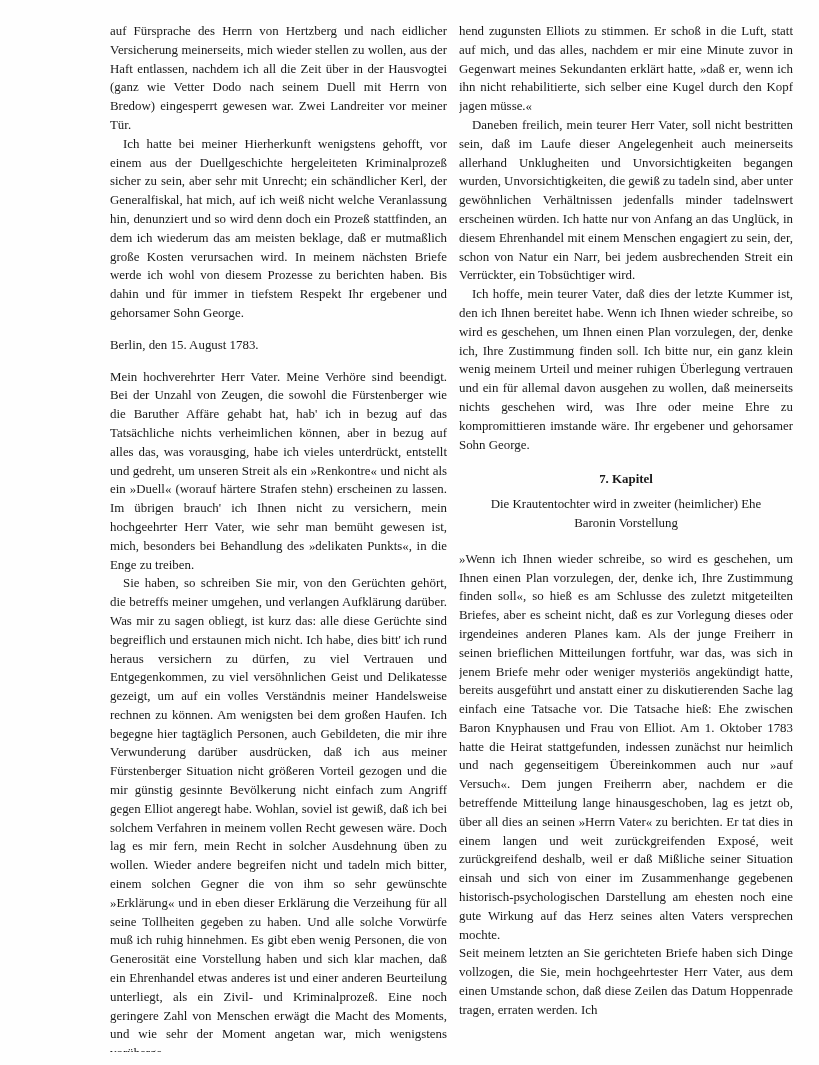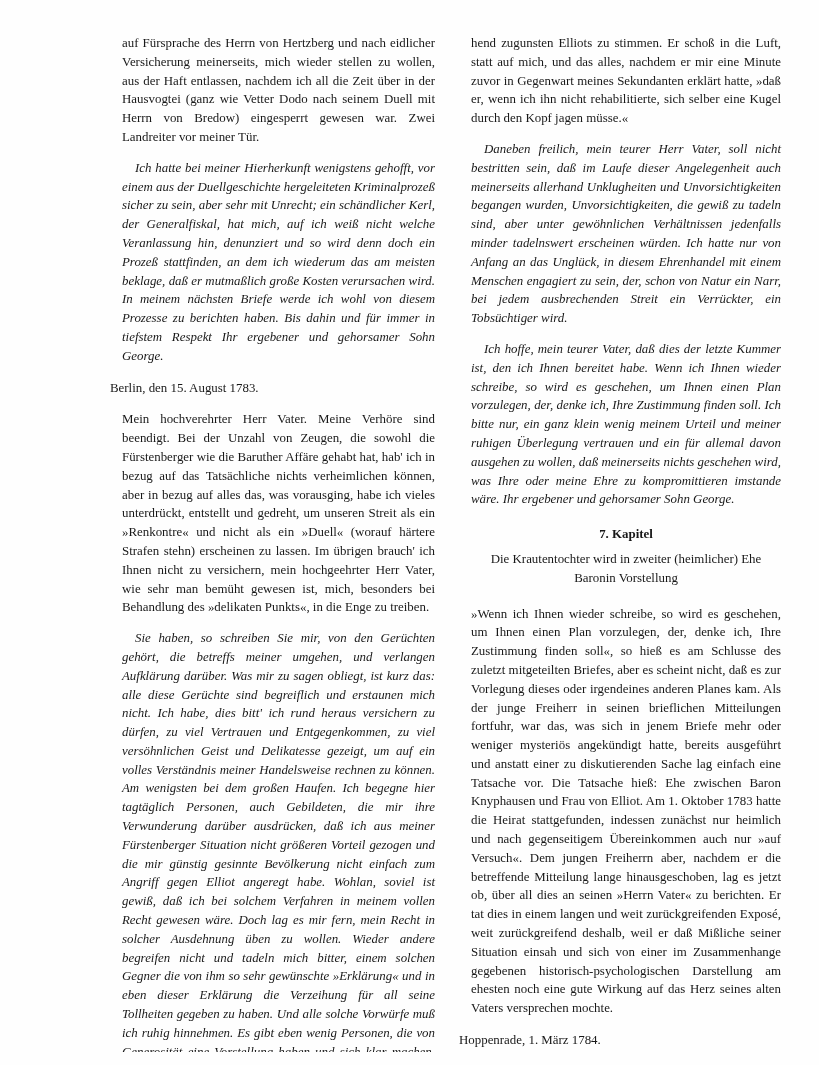--- a/index.html
+++ b/index.html
@@ -19,25 +19,25 @@
     overflow: hidden;
   }
   .column {
     position: absolute;
     top: 22px;
     overflow: hidden;
   }
   .column.left  { left: 110px; width: 337px; height: 1030px; }
   .column.right { left: 459px; width: 334px; height: 1030px; }
   .column p {
-    margin: 12px;
+    margin: 0;
     text-align: justify;
     text-justify: inter-word;
   }
-  .column p.indent { text-indent: 13px; font-style: italic; }
+  .column p.indent { text-indent: 13px; }
   .dateline {
     text-align: left;
     padding-right: 8px;
     margin: 13px 0 13px 0 !important;
   }
   .chapter-title {
     text-align: center !important;
     font-weight: bold;
     margin: 16px 0 6px 0 !important;
   }
@@ -67,19 +67,18 @@
     <p class="indent">Sie haben, so schreiben Sie mir, von den Gerüchten gehört, die betreffs meiner umgehen, und verlangen Aufklärung darüber. Was mir zu sagen obliegt, ist kurz das: alle diese Gerüchte sind begreiflich und erstaunen mich nicht. Ich habe, dies bitt' ich rund heraus versichern zu dürfen, zu viel Vertrauen und Entgegenkommen, zu viel versöhnlichen Geist und Delikatesse gezeigt, um auf ein volles Verständnis meiner Handelsweise rechnen zu können. Am wenigsten bei dem großen Haufen. Ich begegne hier tagtäglich Personen, auch Gebildeten, die mir ihre Verwunderung darüber ausdrücken, daß ich aus meiner Fürstenberger Situation nicht größeren Vorteil gezogen und die mir günstig gesinnte Bevölkerung nicht einfach zum Angriff gegen Elliot angeregt habe. Wohlan, soviel ist gewiß, daß ich bei solchem Verfahren in meinem vollen Recht gewesen wäre. Doch lag es mir fern, mein Recht in solcher Ausdehnung üben zu wollen. Wieder andere begreifen nicht und tadeln mich bitter, einem solchen Gegner die von ihm so sehr gewünschte »Erklärung« und in eben dieser Erklärung die Verzeihung für all seine Tollheiten gegeben zu haben. Und alle solche Vorwürfe muß ich ruhig hinnehmen. Es gibt eben wenig Personen, die von Generosität eine Vorstellung haben und sich klar machen, daß ein Ehrenhandel etwas anderes ist und einer anderen Beurteilung unterliegt, als ein Zivil- und Kriminalprozeß. Eine noch geringere Zahl von Menschen erwägt die Macht des Moments, und wie sehr der Moment angetan war, mich wenigstens vorüberge-</p>
   </div>
 
   <div class="column right">
     <p>hend zugunsten Elliots zu stimmen. Er schoß in die Luft, statt auf mich, und das alles, nachdem er mir eine Minute zuvor in Gegenwart meines Sekundanten erklärt hatte, »daß er, wenn ich ihn nicht rehabilitierte, sich selber eine Kugel durch den Kopf jagen müsse.«</p>
     <p class="indent">Daneben freilich, mein teurer Herr Vater, soll nicht bestritten sein, daß im Laufe dieser Angelegenheit auch meinerseits allerhand Unklugheiten und Unvorsichtigkeiten begangen wurden, Unvorsichtigkeiten, die gewiß zu tadeln sind, aber unter gewöhnlichen Verhältnissen jedenfalls minder tadelnswert erscheinen würden. Ich hatte nur von Anfang an das Unglück, in diesem Ehrenhandel mit einem Menschen engagiert zu sein, der, schon von Natur ein Narr, bei jedem ausbrechenden Streit ein Verrückter, ein Tobsüchtiger wird.</p>
     <p class="indent">Ich hoffe, mein teurer Vater, daß dies der letzte Kummer ist, den ich Ihnen bereitet habe. Wenn ich Ihnen wieder schreibe, so wird es geschehen, um Ihnen einen Plan vorzulegen, der, denke ich, Ihre Zustimmung finden soll. Ich bitte nur, ein ganz klein wenig meinem Urteil und meiner ruhigen Überlegung vertrauen und ein für allemal davon ausgehen zu wollen, daß meinerseits nichts geschehen wird, was Ihre oder meine Ehre zu kompromittieren imstande wäre. Ihr ergebener und gehorsamer Sohn George.</p>
     <p class="chapter-title">7. Kapitel</p>
     <p class="chapter-subtitle"><span>Die Krautentochter wird in zweiter (heimlicher) Ehe</span><br><span>Baronin Vorstellung</span></p>
     <p>»Wenn ich Ihnen wieder schreibe, so wird es geschehen, um Ihnen einen Plan vorzulegen, der, denke ich, Ihre Zustimmung finden soll«, so hieß es am Schlusse des zuletzt mitgeteilten Briefes, aber es scheint nicht, daß es zur Vorlegung dieses oder irgendeines anderen Planes kam. Als der junge Freiherr in seinen brieflichen Mitteilungen fortfuhr, war das, was sich in jenem Briefe mehr oder weniger mysteriös angekündigt hatte, bereits ausgeführt und anstatt einer zu diskutierenden Sache lag einfach eine Tatsache vor. Die Tatsache hieß: Ehe zwischen Baron Knyphausen und Frau von Elliot. Am 1. Oktober 1783 hatte die Heirat stattgefunden, indessen zunächst nur heimlich und nach gegenseitigem Übereinkommen auch nur »auf Versuch«. Dem jungen Freiherrn aber, nachdem er die betreffende Mitteilung lange hinausgeschoben, lag es jetzt ob, über all dies an seinen »Herrn Vater« zu berichten. Er tat dies in einem langen und weit zurückgreifenden Exposé, weit zurückgreifend deshalb, weil er daß Mißliche seiner Situation einsah und sich von einer im Zusammenhange gegebenen historisch-psychologischen Darstellung am ehesten noch eine gute Wirkung auf das Herz seines alten Vaters versprechen mochte.</p>
-    <p class="dateline">Hoppenrade, 1. März 1784.</p>
     <p>Seit meinem letzten an Sie gerichteten Briefe haben sich Dinge vollzogen, die Sie, mein hochgeehrtester Herr Vater, aus dem einen Umstande schon, daß diese Zeilen das Datum Hoppenrade tragen, erraten werden. Ich</p>
   </div>
 
   <div class="page-number">741</div>
 
 </div>
 
 </body></html>

